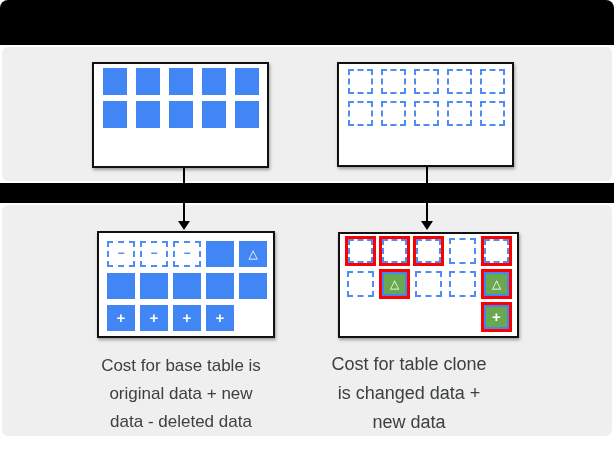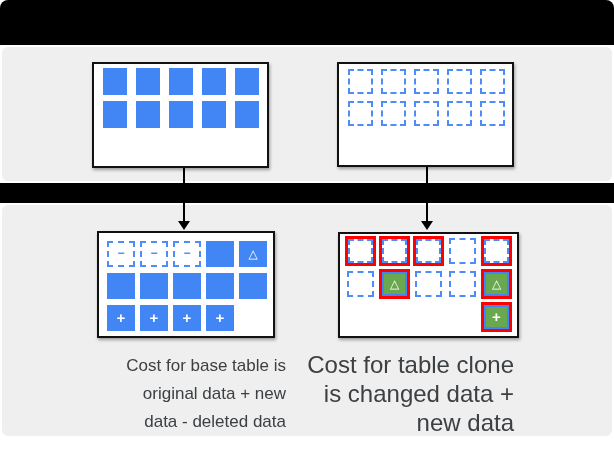--- a/index.html
+++ b/index.html
@@ -55,24 +55,24 @@
   .arrow { position:absolute; width:12px; }
   .arrow .line { position:absolute; left:5px; top:0; width:2px; background:#000; }
   .arrow .head { position:absolute; left:0; width:0; height:0;
                  border-left:6px solid transparent; border-right:6px solid transparent;
                  border-top:9px solid #000; }
   .arrow-left  { left:178px; top:168px; height:62px; }
   .arrow-right { left:421px; top:167px; height:63px; }
   .arrow-left .line  { height:53px; }  .arrow-left .head  { top:53px; }
   .arrow-right .line { height:54px; }  .arrow-right .head { top:54px; }
   
-  .caption { position:absolute; width:210px; text-align:right; white-space:pre-line;
+  .caption { position:absolute; width:210px; text-align:center; white-space:pre-line;
              color:var(--text,#3c4043); }
   .caption-left  { left:76px;  top:352px; font-size:17px; line-height:28px; }
-  .caption-right { left:304px; top:350px; font-size:24px; line-height:29px; }
+  .caption-right { left:304px; top:350px; font-size:18px; line-height:29px; }
 </style>
 </head>
 <body>
 
 <div id="stage">
   <div class="band-top"></div>
   <div class="panel-a"></div>
   <div class="band-mid"></div>
   <div class="panel-b"></div>
 

